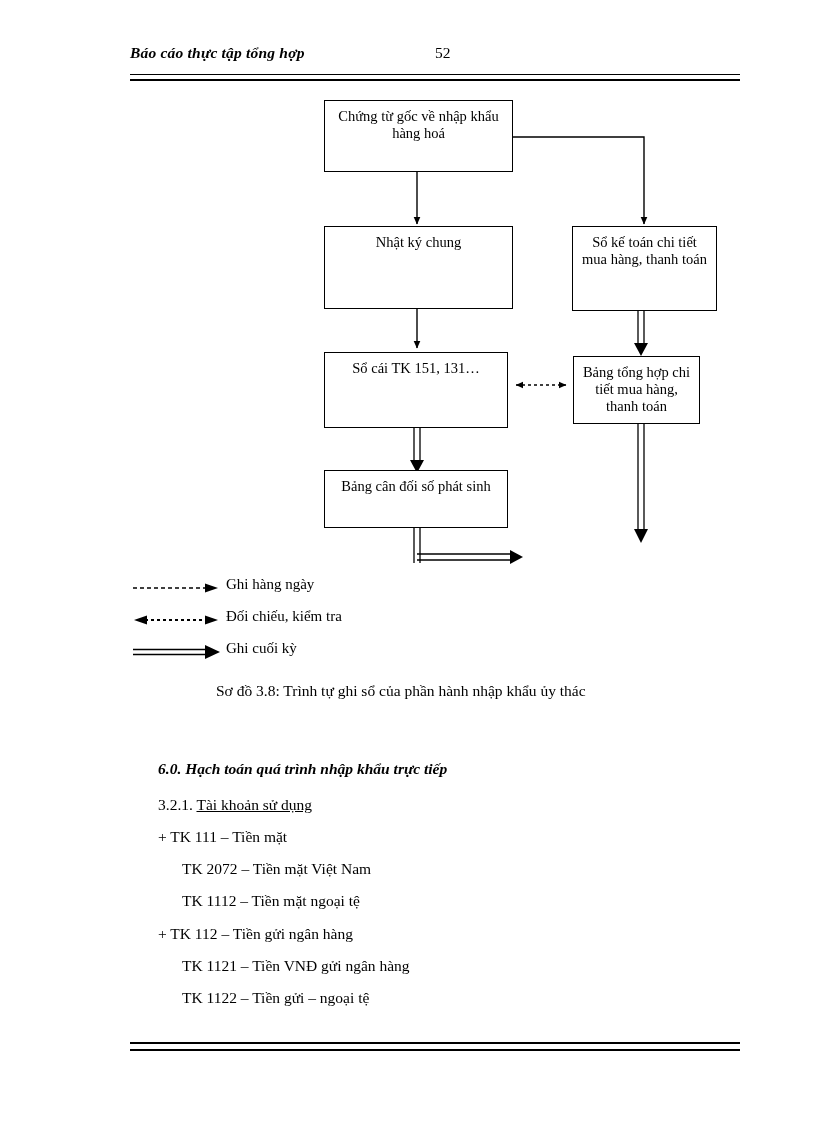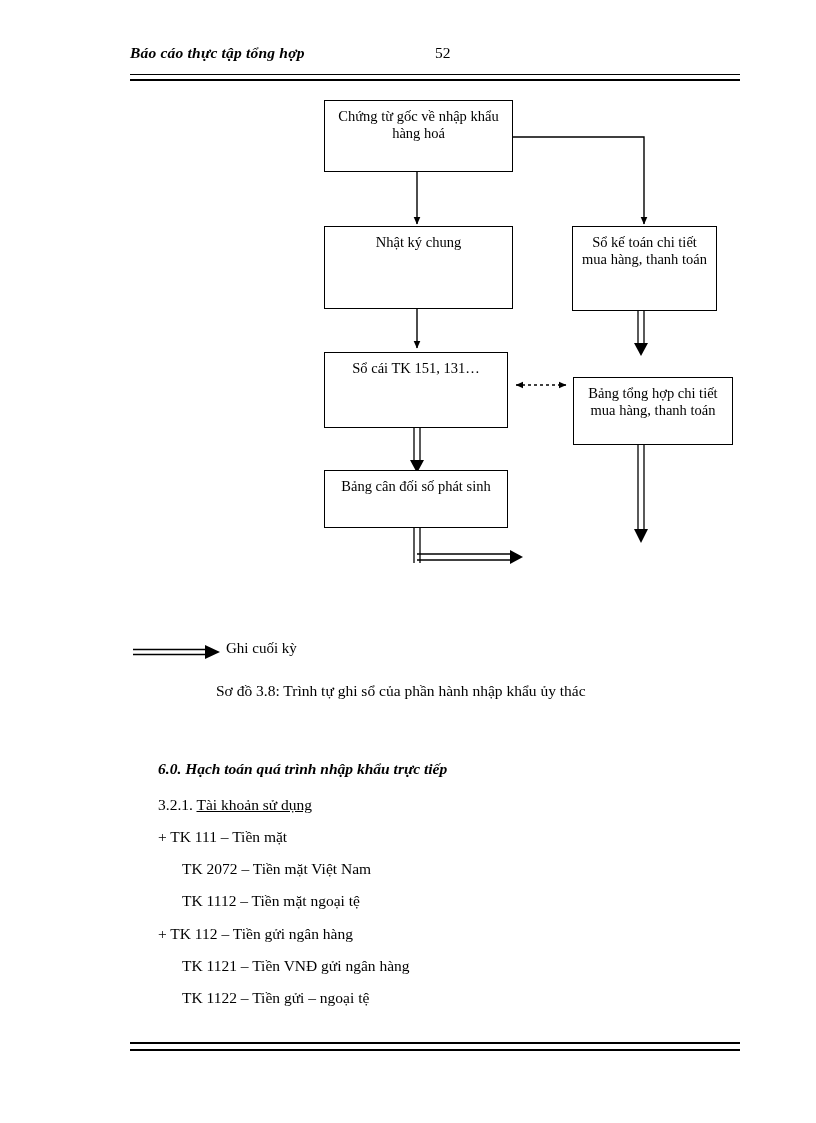--- a/index.html
+++ b/index.html
@@ -234,31 +234,46 @@
     </div>
 
     <div class="dbox" style="left:572px; top:226px; width:145px; height:85px;">
       <span>Sổ kế toán chi tiết mua hàng, thanh toán</span>
     </div>
 
     <div class="dbox" style="left:324px; top:352px; width:184px; height:76px;">
       <span>Sổ cái TK 151, 131…</span>
     </div>
 
-    <div class="dbox" style="left:573px; top:356px; width:160px; height:68px;margin-top:21px;">
+    <div class="dbox" style="left:573px; top:356px; width:127px; height:68px;">
       <span>Bảng tổng hợp chi tiết mua hàng, thanh toán</span>
     </div>
 
     <div class="dbox" style="left:324px; top:470px; width:184px; height:58px;">
       <span>Bảng cân đối số phát sinh</span>
     </div>
 
   </div>
 
-
+  <div class="legend-row" style="left:131px; top:577px; width:320px;">
+    <svg class="legend-art" viewBox="0 0 92 22" xmlns="http://www.w3.org/2000/svg">
+      <line x1="2" y1="11" x2="76" y2="11" stroke="#000" stroke-width="1.5" stroke-dasharray="4,3"></line>
+      <path d="M74,6.5 L87,11 L74,15.5 z" fill="#000"></path>
+    </svg>
+    <div class="legend-label">Ghi hàng ngày</div>
+  </div>
+
+  <div class="legend-row" style="left:131px; top:609px; width:320px;">
+    <svg class="legend-art" viewBox="0 0 92 22" xmlns="http://www.w3.org/2000/svg">
+      <line x1="14" y1="11" x2="76" y2="11" stroke="#000" stroke-width="1.8" stroke-dasharray="3,3"></line>
+      <path d="M74,6.5 L87,11 L74,15.5 z" fill="#000"></path>
+      <path d="M16,6.5 L3,11 L16,15.5 z" fill="#000"></path>
+    </svg>
+    <div class="legend-label">Đối chiếu, kiểm tra</div>
+  </div>
 
   <div class="legend-row" style="left:131px; top:641px; width:320px;">
     <svg class="legend-art" viewBox="0 0 92 22" xmlns="http://www.w3.org/2000/svg">
       <line x1="2" y1="8.5" x2="76" y2="8.5" stroke="#000" stroke-width="1.4"></line>
       <line x1="2" y1="13.5" x2="76" y2="13.5" stroke="#000" stroke-width="1.4"></line>
       <path d="M74,4 L89,11 L74,18 z" fill="#000"></path>
     </svg>
     <div class="legend-label">Ghi cuối kỳ</div>
   </div>
 

